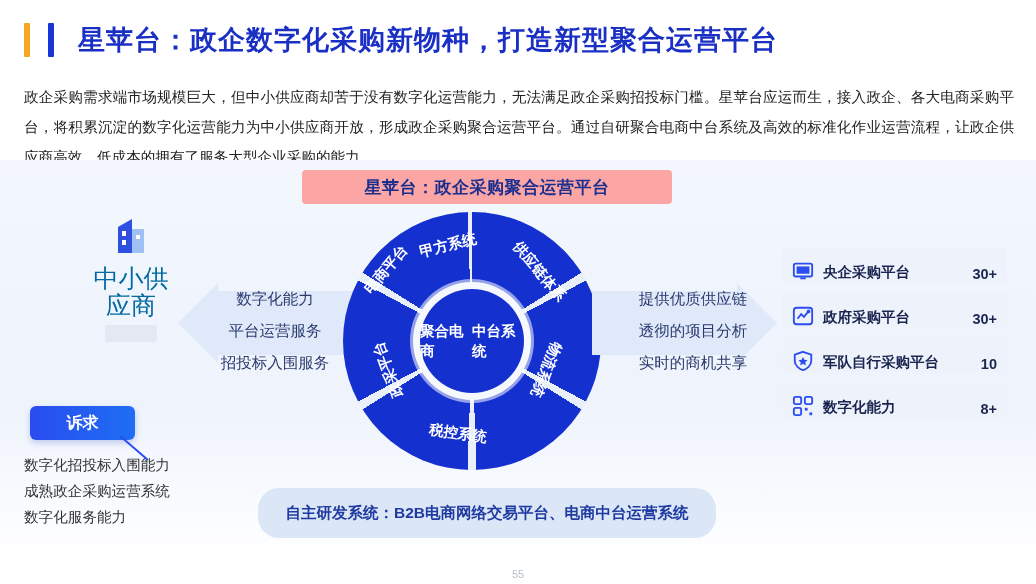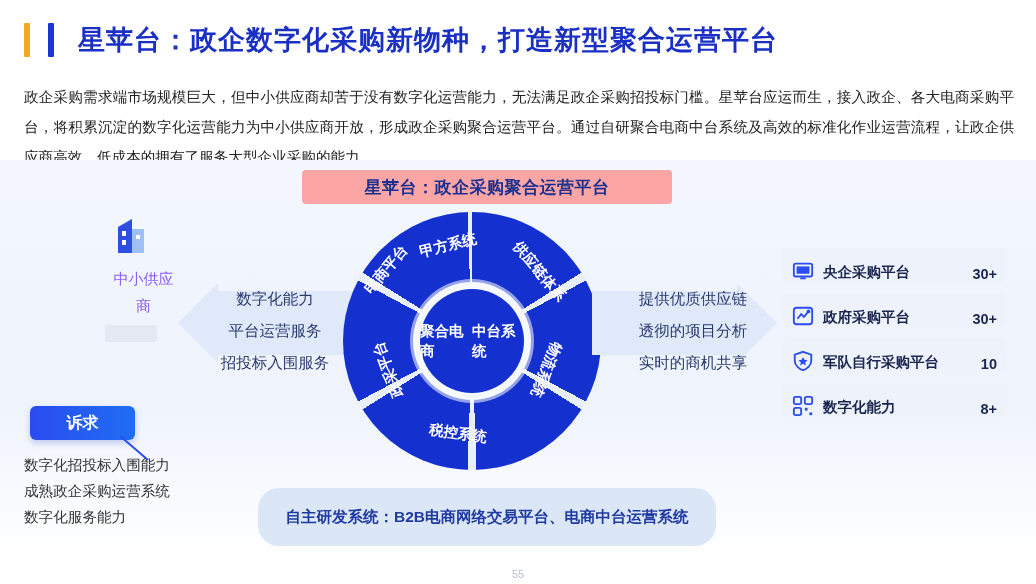--- a/index.html
+++ b/index.html
@@ -34,38 +34,38 @@
   .left-arrow svg{position:absolute;left:0;top:0;}
   .left-text{position:absolute;left:22px;top:30px;width:150px;text-align:center;color:#2a3a6d;font-size:15.5px;line-height:32px;}
 
   
   .right-arrow{position:absolute;left:592px;top:253px;width:185px;height:150px;}
   .right-arrow svg{position:absolute;left:0;top:0;}
   .right-text{position:absolute;left:22px;top:30px;width:158px;text-align:center;color:#2a3a6d;font-size:15.5px;line-height:32px;}
 
   
   .actor{position:absolute;left:85px;top:215px;width:92px;text-align:center;}
-  .actor-label{margin-top:10px;font-size:15px;color:#8b5cf6;line-height:27px;margin-left:25px;}
+  .actor-label{margin-top:10px;font-size:25px;color:#0369a1;line-height:27px;}
   .actor-tag{margin:6px auto 0;width:52px;height:17px;background:#e4e8f2;border-radius:2px;}
   .bldg{margin:0 auto;width:38px;height:40px;position:relative;}
 
   
   .pill{position:absolute;left:30px;top:406px;width:105px;height:34px;border-radius:6px;background:linear-gradient(90deg,#2a4cf0,#1f6ef3);display:flex;align-items:center;justify-content:center;color:#fff;font-size:16px;font-weight:bold;box-shadow:0 3px 6px rgba(30,70,200,.25);}
   .pill-tail{position:absolute;left:120px;top:436px;width:30px;height:26px;}
   .demand-list{position:absolute;left:24px;top:452px;font-size:14.6px;line-height:26px;color:#333;}
 
   
   .rlist{position:absolute;left:782px;top:248px;width:225px;}
   .rlist-item{display:flex;align-items:flex-end;height:34px;background:#eef2fb;border-radius:4px;margin-bottom:11px;padding:0 10px;}
   .rlist-icon{width:22px;height:22px;margin-right:9px;flex:0 0 22px;}
   .rlist-name{flex:1;font-size:14.5px;color:#1a2550;font-weight:bold;}
   .rlist-cnt{font-size:14.5px;color:#1a2550;font-weight:bold;}
 
   
-  .bottom-banner{position:absolute;left:258px;top:488px;width:458px;height:58px;background:#dbe6f7;border-radius:21px;display:flex;align-items:center;justify-content:center;}
+  .bottom-banner{position:absolute;left:258px;top:488px;width:458px;height:50px;background:#dbe6f7;border-radius:21px;display:flex;align-items:center;justify-content:center;}
   .bottom-banner span{font-size:15.5px;font-weight:bold;color:#1f3aa0;}
 
   .pagenum{position:absolute;left:0;right:0;bottom:4px;text-align:center;font-size:11px;color:#b9bfcc;}
 </style>
 </head>
 <body>
 
 <div class="title-row">
   <div class="title-bar1"></div>
   <div class="title-bar2"></div>

